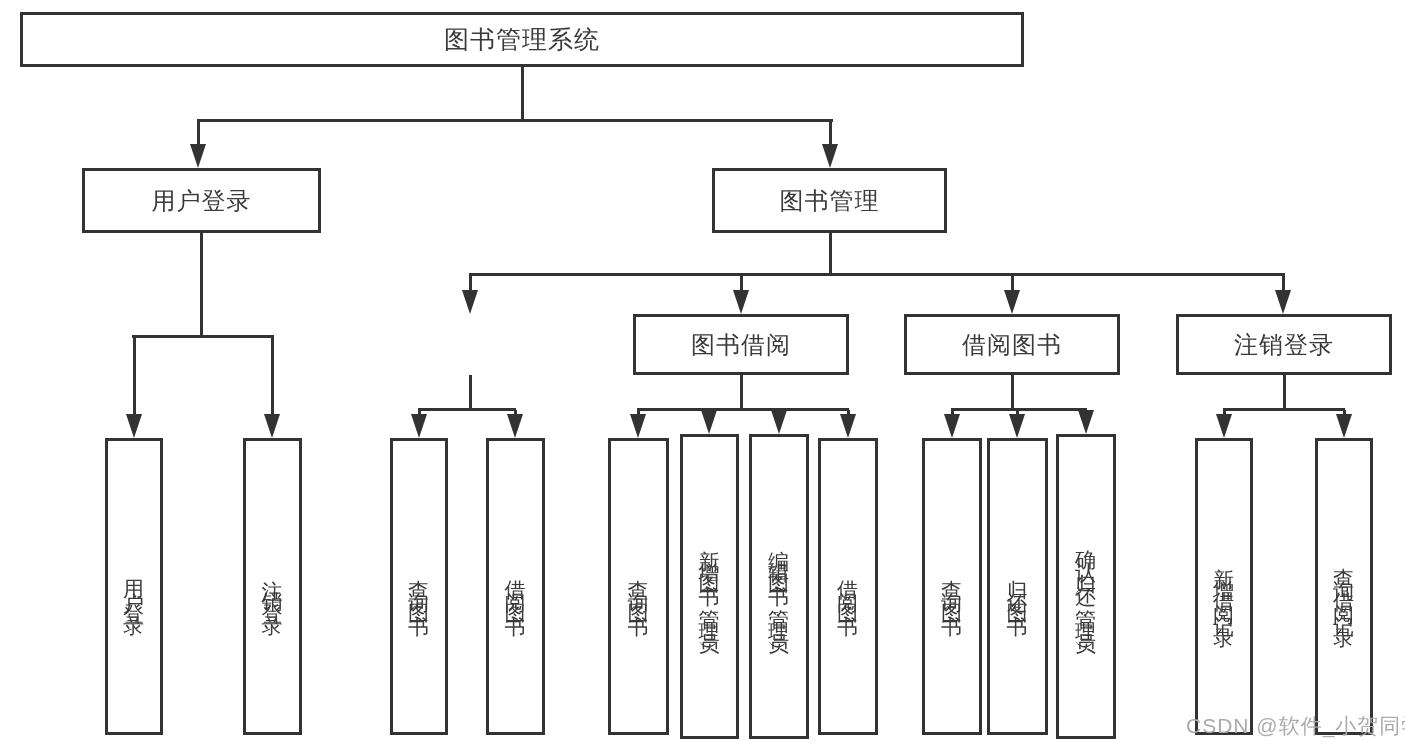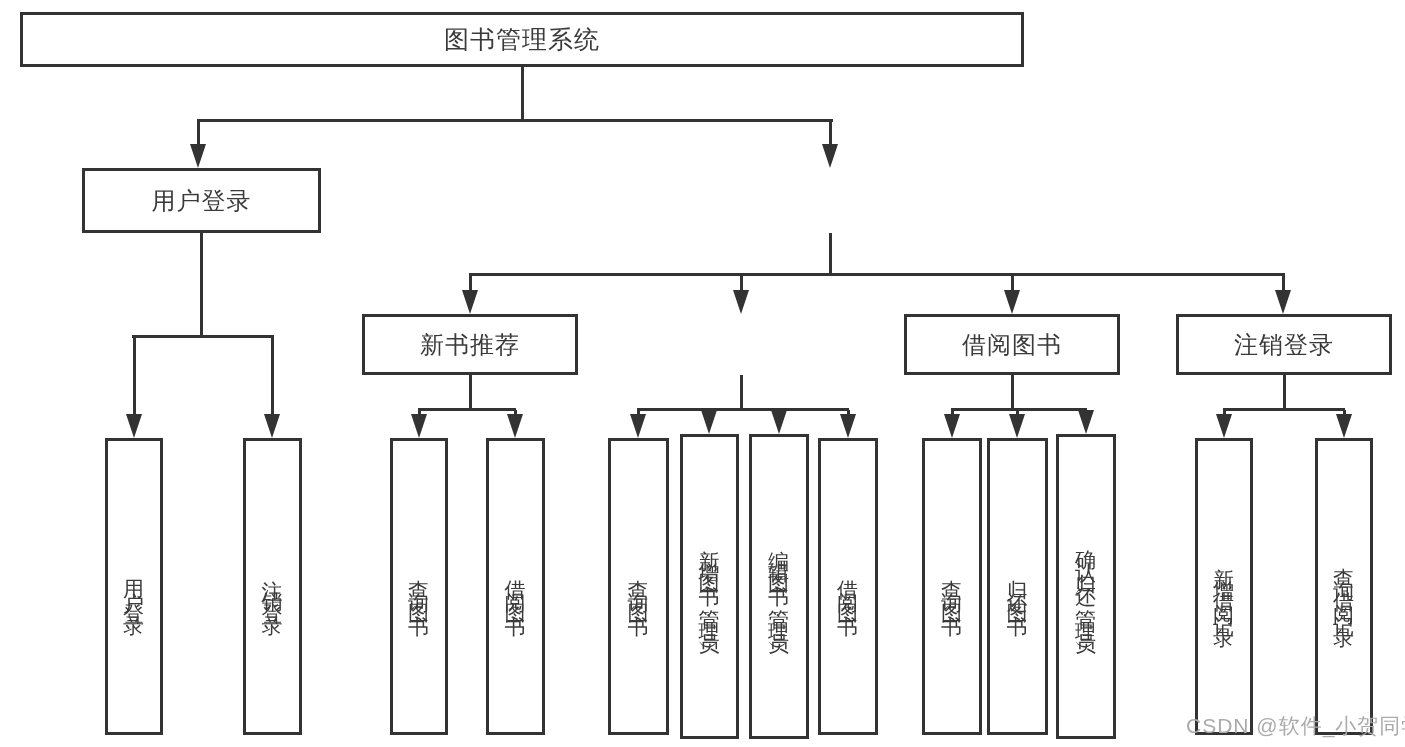--- a/index.html
+++ b/index.html
@@ -52,22 +52,23 @@
   }
 </style>
 </head>
 <body>
 
 <div class="stage">
 
   <div class="box hbox rootbox" style="left:20px; top:12px; width:1004px; height:55px;">图书管理系统</div>
 
   <div class="box hbox" style="left:82px; top:168px; width:239px; height:65px;">用户登录</div>
+  <div class="box hbox" style="left:712px; top:168px; width:235px; height:65px;">图书管理</div>
 
-  <div class="box hbox" style="left:362px; top:314px; width:216px; height:61px;">新书推荐</div>
+  <div class="box hbox" style="left:633px; top:314px; width:216px; height:61px;">图书借阅</div>
   <div class="box hbox" style="left:904px; top:314px; width:216px; height:61px;">借阅图书</div>
   <div class="box hbox" style="left:1176px; top:314px; width:216px; height:61px;">注销登录</div>
 
   <div class="box vbox" style="left:105px; top:438px; width:58px; height:297px;">用户登录</div>
   <div class="box vbox" style="left:243px; top:438px; width:59px; height:297px;">注销登录</div>
 
   <div class="box vbox" style="left:390px; top:438px; width:58px; height:297px;">查询图书</div>
   <div class="box vbox" style="left:486px; top:438px; width:59px; height:297px;">借阅图书</div>
 
   <div class="box vbox" style="left:608px; top:438px; width:61px; height:297px;">查询图书</div>

